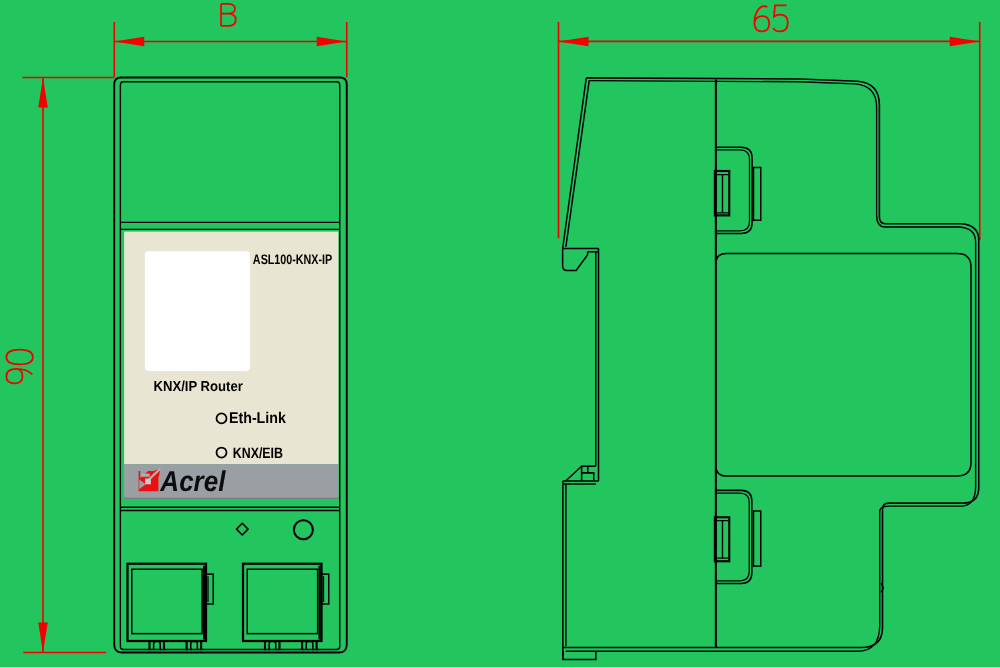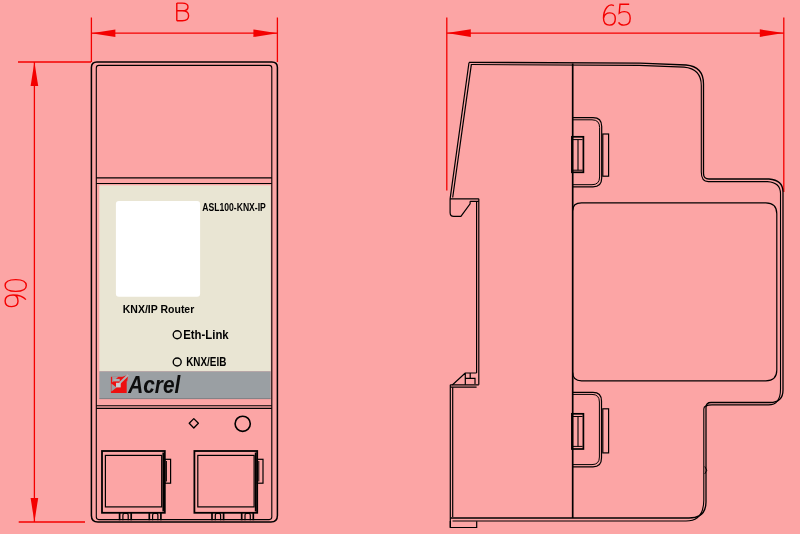--- a/index.html
+++ b/index.html
@@ -1,16 +1,16 @@
 <!DOCTYPE html>
 <html><head>
 <meta charset="utf-8">
 <style>
 html,body{margin:0;padding:0;background:#fff;}
-#stage{position:relative;width:800px;height:534px;overflow:hidden;background:#fca5a5;
+#stage{position:relative;width:800px;height:534px;overflow:hidden;background:#22c55e;
 font-family:"Liberation Sans",sans-serif;}
 svg{display:block;}
 </style>
 </head>
 <body>
 <div id="stage">
 <svg width="800" height="534" viewBox="0 0 800 534">
 
 <g fill="none" stroke="#000" stroke-width="1.4">
 <path d="M96.9,62 H271.9 Q277.4,62 277.4,67.5 V515.5 Q277.4,522 270.9,522 H97.9 Q91.4,522 91.4,515.5 V67.5 Q91.4,62 96.9,62 Z" stroke-width="1.5"></path>

